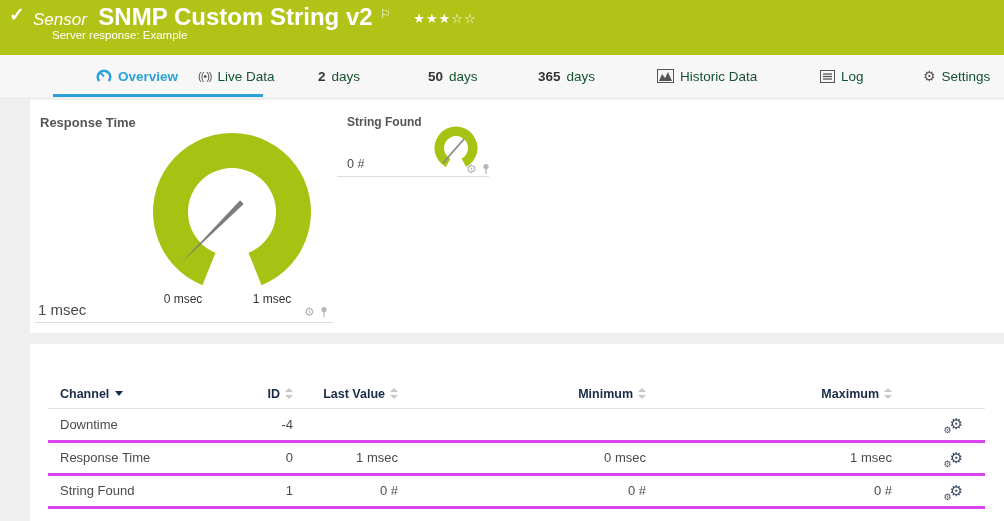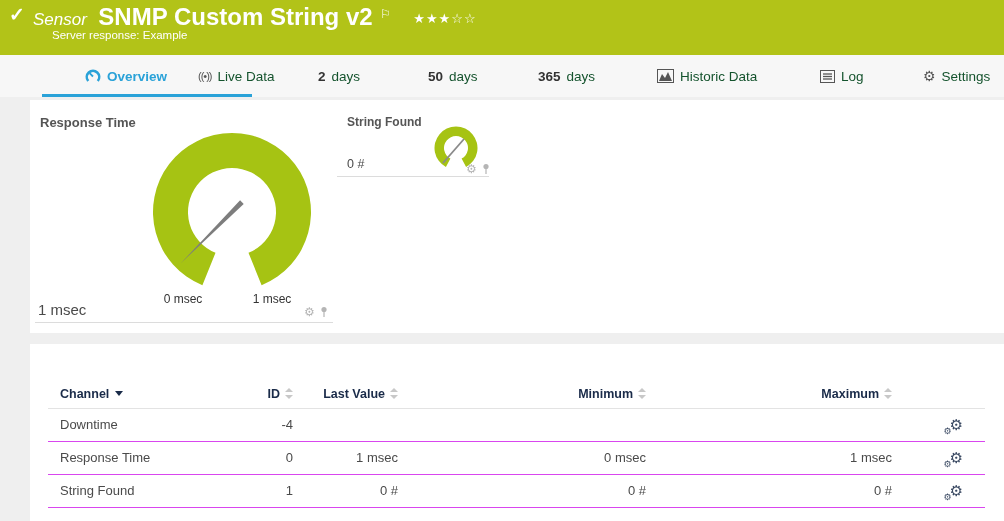--- a/index.html
+++ b/index.html
@@ -49,21 +49,21 @@
   .sf-icons { left:436px; top:62px; }
   .mod-icons .mini-gear { font-size:12px; color:#b5b5b5; cursor:pointer; }
   .divider { position:absolute; height:1px; background:#dcdcdc; }
   .rt-div { left:5px; top:222px; width:298px; }
   .sf-div { left:307px; top:76px; width:152px; }
 
   
   table.channels { border-collapse:collapse; table-layout:fixed; width:937px; margin:36px 0 0 18px; }
   table.channels th { font-size:12.5px; font-weight:bold; color:#1a2b49; height:28px;
                       border-bottom:1px solid #e3e3e3; white-space:nowrap; cursor:pointer; }
-  table.channels td { font-size:13px; color:#4a4a4a; height:33px; border-bottom:1px solid #d946ef; white-space:nowrap; }
+  table.channels td { font-size:13px; color:#4a4a4a; height:33px; border-bottom:3px solid #d946ef; white-space:nowrap; }
   .col-channel { text-align:left; padding-left:12px; }
   .col-num { text-align:right; padding-right:3px; }
   .col-gear { text-align:right; padding-right:22px; }
   .caret { display:inline-block; margin-left:6px; vertical-align:2px;
            border-left:4px solid transparent; border-right:4px solid transparent; border-top:5px solid #1a2b49; }
   .sort { display:inline-block; position:relative; width:8px; height:11px; margin-left:5px; vertical-align:-1px; }
   .sort::before { content:""; position:absolute; top:0; left:0;
                   border-left:4px solid transparent; border-right:4px solid transparent; border-bottom:4px solid #c8c8c8; }
   .sort::after  { content:""; position:absolute; bottom:0; left:0;
                   border-left:4px solid transparent; border-right:4px solid transparent; border-top:4px solid #c8c8c8; }
@@ -81,21 +81,21 @@
     <div class="title-row">
       <span class="kind">Sensor</span>
       <span class="sensor-title">SNMP Custom String v2</span>
       <span class="flag">⚐</span>
       <span class="stars">★★★☆☆</span>
     </div>
     <div class="subtitle">Server response: Example</div>
   </div>
 
   <div class="tabbar">
-    <div class="tab active" style="left:85px">
+    <div class="tab active" style="left:96px">
       <span class="ticon">
         <svg width="16" height="16" viewBox="0 0 16 16">
           <path d="M3.2 13 A6.2 6.2 0 1 1 12.8 13" fill="none" stroke="#2aa2d8" stroke-width="2.6"></path>
           <line x1="8" y1="8.5" x2="4.6" y2="5.2" stroke="#2aa2d8" stroke-width="1.8"></line>
         </svg>
       </span>
       <span class="tlabel">Overview</span>
     </div>
     <div class="tab" style="left:198px">
       <span class="ticon broadcast">((•))</span>

